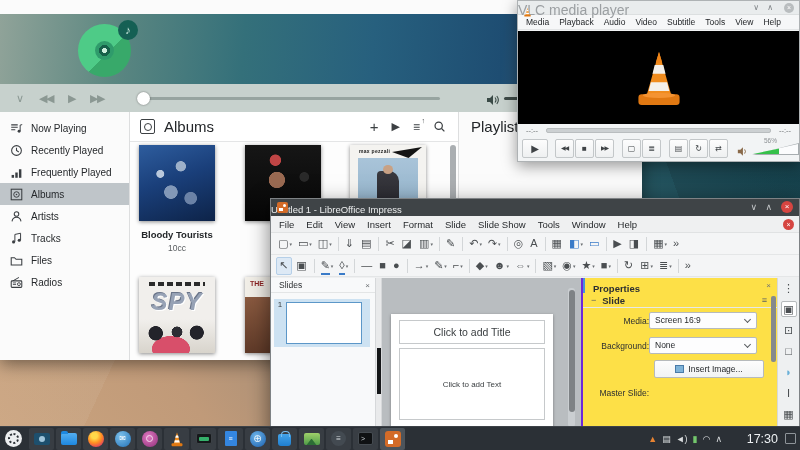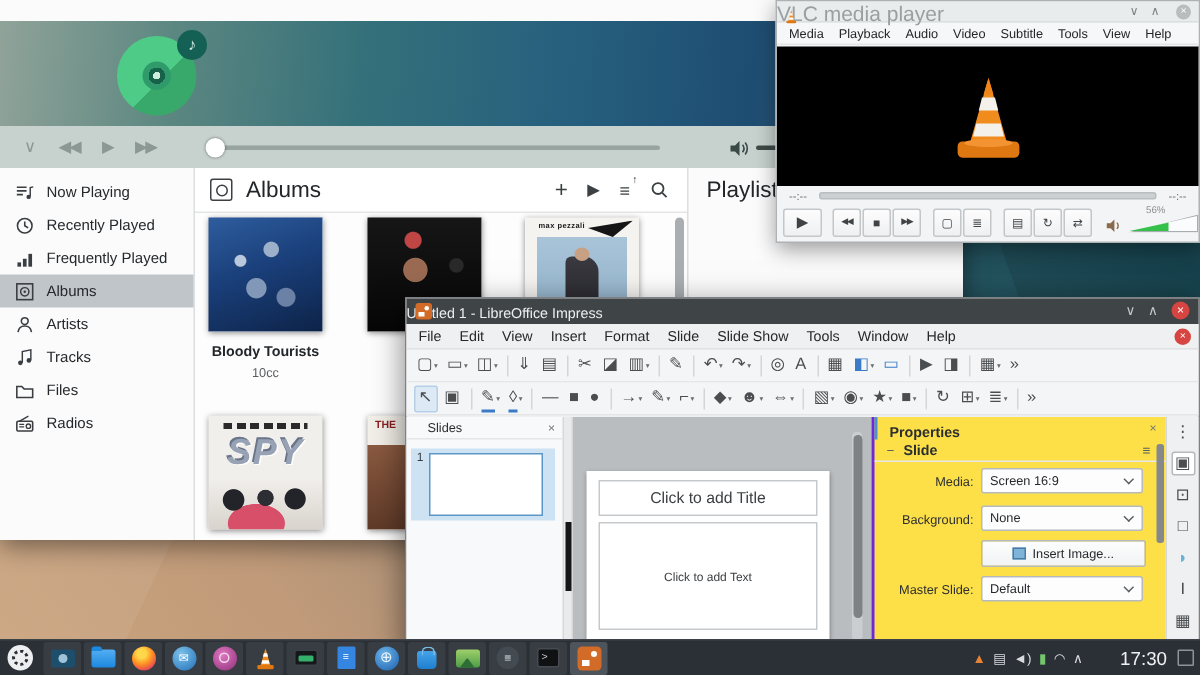--- a/index.html
+++ b/index.html
@@ -126,21 +126,21 @@
   .imenu{font-size:9.5px;line-height:17px;padding:0 6px;color:#26292c}
   .i-docclose{position:absolute;right:5px;top:3px;width:11px;height:11px;border-radius:50%;background:#d64541;color:#fff;font-size:7px;line-height:11px;text-align:center}
   .i-toolbar{height:22px;background:#f4f5f6;border-bottom:1px solid #e4e6e7;display:flex;align-items:center;padding-left:4px}
   .tbi{display:inline-flex;align-items:center;height:18px;padding:0 2px;margin:0 1px;color:#4a4e51}
   .tbi .g{font-size:11px;line-height:16px;border-bottom:2px solid rgba(0,0,0,0)}
   .tbi .caret{font-size:5px;color:#6a6e71;margin-left:1px}
   .tbi.sep{width:1px;height:14px;background:#d3d6d8;padding:0;margin:0 3px}
   .tbi[data-name="select-tool-icon"]{background:#dde9f5;border:1px solid #b5cfe8;border-radius:2px}
   .i-body{position:absolute;top:79px;left:0;right:0;bottom:0;display:flex}
   .i-slides{width:105px;background:#f8f9fa;border-right:1px solid #d6d8da;position:relative}
-  .sl-head{height:15px;border-bottom:1px solid #e3e5e6;font-size:8.5px;line-height:15px;padding-left:14px;color:#2b2e31;position:relative}
+  .sl-head{height:15px;border-bottom:1px solid #e3e5e6;font-size:8.5px;line-height:15px;padding-left:8px;color:#2b2e31;position:relative}
   .sl-close{position:absolute;right:5px;top:0;font-size:8px;color:#6e7275}
   .sl-sel{position:absolute;left:3px;top:21px;width:96px;height:48px;background:#cde2f2;display:flex}
   .sl-num{width:12px;font-size:8px;color:#3c4043;text-align:center;line-height:12px}
   .sl-thumb{margin-top:3px;width:76px;height:42px;background:#fff;border:1px solid #5c97c8}
   .i-splitter{width:6px;background:#e9eaeb;border-right:1px solid #d6d8da;position:relative}
   .i-splitter .grip{position:absolute;left:1px;top:70px;width:4px;height:46px;background:#141618}
   .i-work{flex:1;background:#b9bdc0;position:relative}
   .i-slide{position:absolute;left:9px;right:28px;top:36px;bottom:9px;background:#fff;box-shadow:0 1px 3px rgba(0,0,0,.35)}
   .ph-title{position:absolute;left:8px;right:8px;top:6px;height:24px;border:1px solid #c6c9cb;display:flex;align-items:center;justify-content:center;font-size:10.5px;color:#3c4043}
   .ph-body{position:absolute;left:8px;right:8px;top:34px;bottom:8px;border:1px solid #c6c9cb;display:flex;align-items:center;justify-content:center;font-size:8px;color:#3c4043}
@@ -150,21 +150,21 @@
   .p-head{height:15px;position:relative;border-left:2px solid #4a90d9}
   .p-title{font-size:9.5px;font-weight:bold;color:#2b2e31;padding-left:8px;line-height:15px}
   .p-close{position:absolute;right:6px;top:0;font-size:8px;color:#6e7275;line-height:15px}
   .p-scroll{position:absolute;right:1px;top:18px;width:5px;height:66px;background:#85898c;border-radius:2px}
   .p-sect{height:15px;display:flex;align-items:center;font-size:9.5px;font-weight:bold;color:#2b2e31;border-bottom:1px solid #e6e8e9;position:relative}
   .p-sect .minus{margin-left:8px;font-size:9px;color:#5a5e61;font-weight:normal}
   .p-sect .lbl{margin-left:6px}
   .p-sect .smenu{position:absolute;right:10px;font-size:9px;color:#5a5e61;font-weight:normal}
   .p-row{height:25px;display:flex;align-items:center}
   .p-label{width:66px;text-align:right;font-size:8.5px;color:#2b2e31}
-  .p-select{margin-left:5px;width:108px;height:17px;background:#fdfdfe;border:1px solid #b6babc;border-radius:2px;position:relative;font-size:8.5px;color:#26292c;line-height:15px;padding-left:5px}
+  .p-select{width:108px;height:17px;background:#fdfdfe;border:1px solid #b6babc;border-radius:2px;position:relative;font-size:8.5px;color:#26292c;line-height:15px;padding-left:5px}
   .chev{position:absolute;right:6px;top:4px;width:5px;height:5px;border-right:1.2px solid #5a5e61;border-bottom:1.2px solid #5a5e61;transform:rotate(45deg)}
   .p-btnrow{height:22px;display:flex;align-items:center}
   .p-imgbtn{margin-left:71px;width:110px;height:18px;background:linear-gradient(#fdfdfd,#f1f3f4);border:1px solid #b6babc;border-radius:2px;font-size:8.5px;color:#26292c;display:flex;align-items:center;justify-content:center;gap:4px}
   .p-imgbtn .ico{width:9px;height:8px;background:#7fb3d8;border:1px solid #4a7ba8}
   .i-tabs{width:22px;background:#eef0f1;border-left:1px solid #d6d8da;display:flex;flex-direction:column;align-items:center;padding-top:2px;gap:5px}
   .tab{width:16px;height:16px;font-size:11px;line-height:16px;text-align:center;color:#4a4e51}
   .tab.active{background:#fff;border:1px solid #b6babc;border-radius:2px;line-height:14px}
 
   
   .taskbar{position:absolute;left:0;bottom:0;width:800px;height:24px;background:#2b3036;border-top:1px solid #3d4248;z-index:40;display:flex;align-items:center}
@@ -755,24 +755,20 @@
           </div>
         </div>
       <div class="p-btnrow">
         <span class="p-imgbtn" data-name="insert-image-button">
           <span class="ico" data-name="image-icon"></span>
           <span>Insert Image...</span>
         </span>
       </div>
       <div class="p-row">
         <span class="p-label" data-name="master-slide-label">Master Slide:</span>
-        <span class="p-select" data-name="master-slide-select">
-          <span>Default</span>
-          <span class="chev" data-name="chevron-down-icon"></span>
-        </span>
       </div>
       <span class="p-scroll" data-name="properties-scrollbar"></span>
     </div>
     <div class="i-tabs" data-name="sidebar-tab-strip">
 
         <span class="tab" data-name="sidebar-settings-icon">⋮</span>
 
         <span class="tab active" data-name="properties-tab-icon">▣</span>
 
         <span class="tab" data-name="slide-transition-tab-icon">⊡</span>

